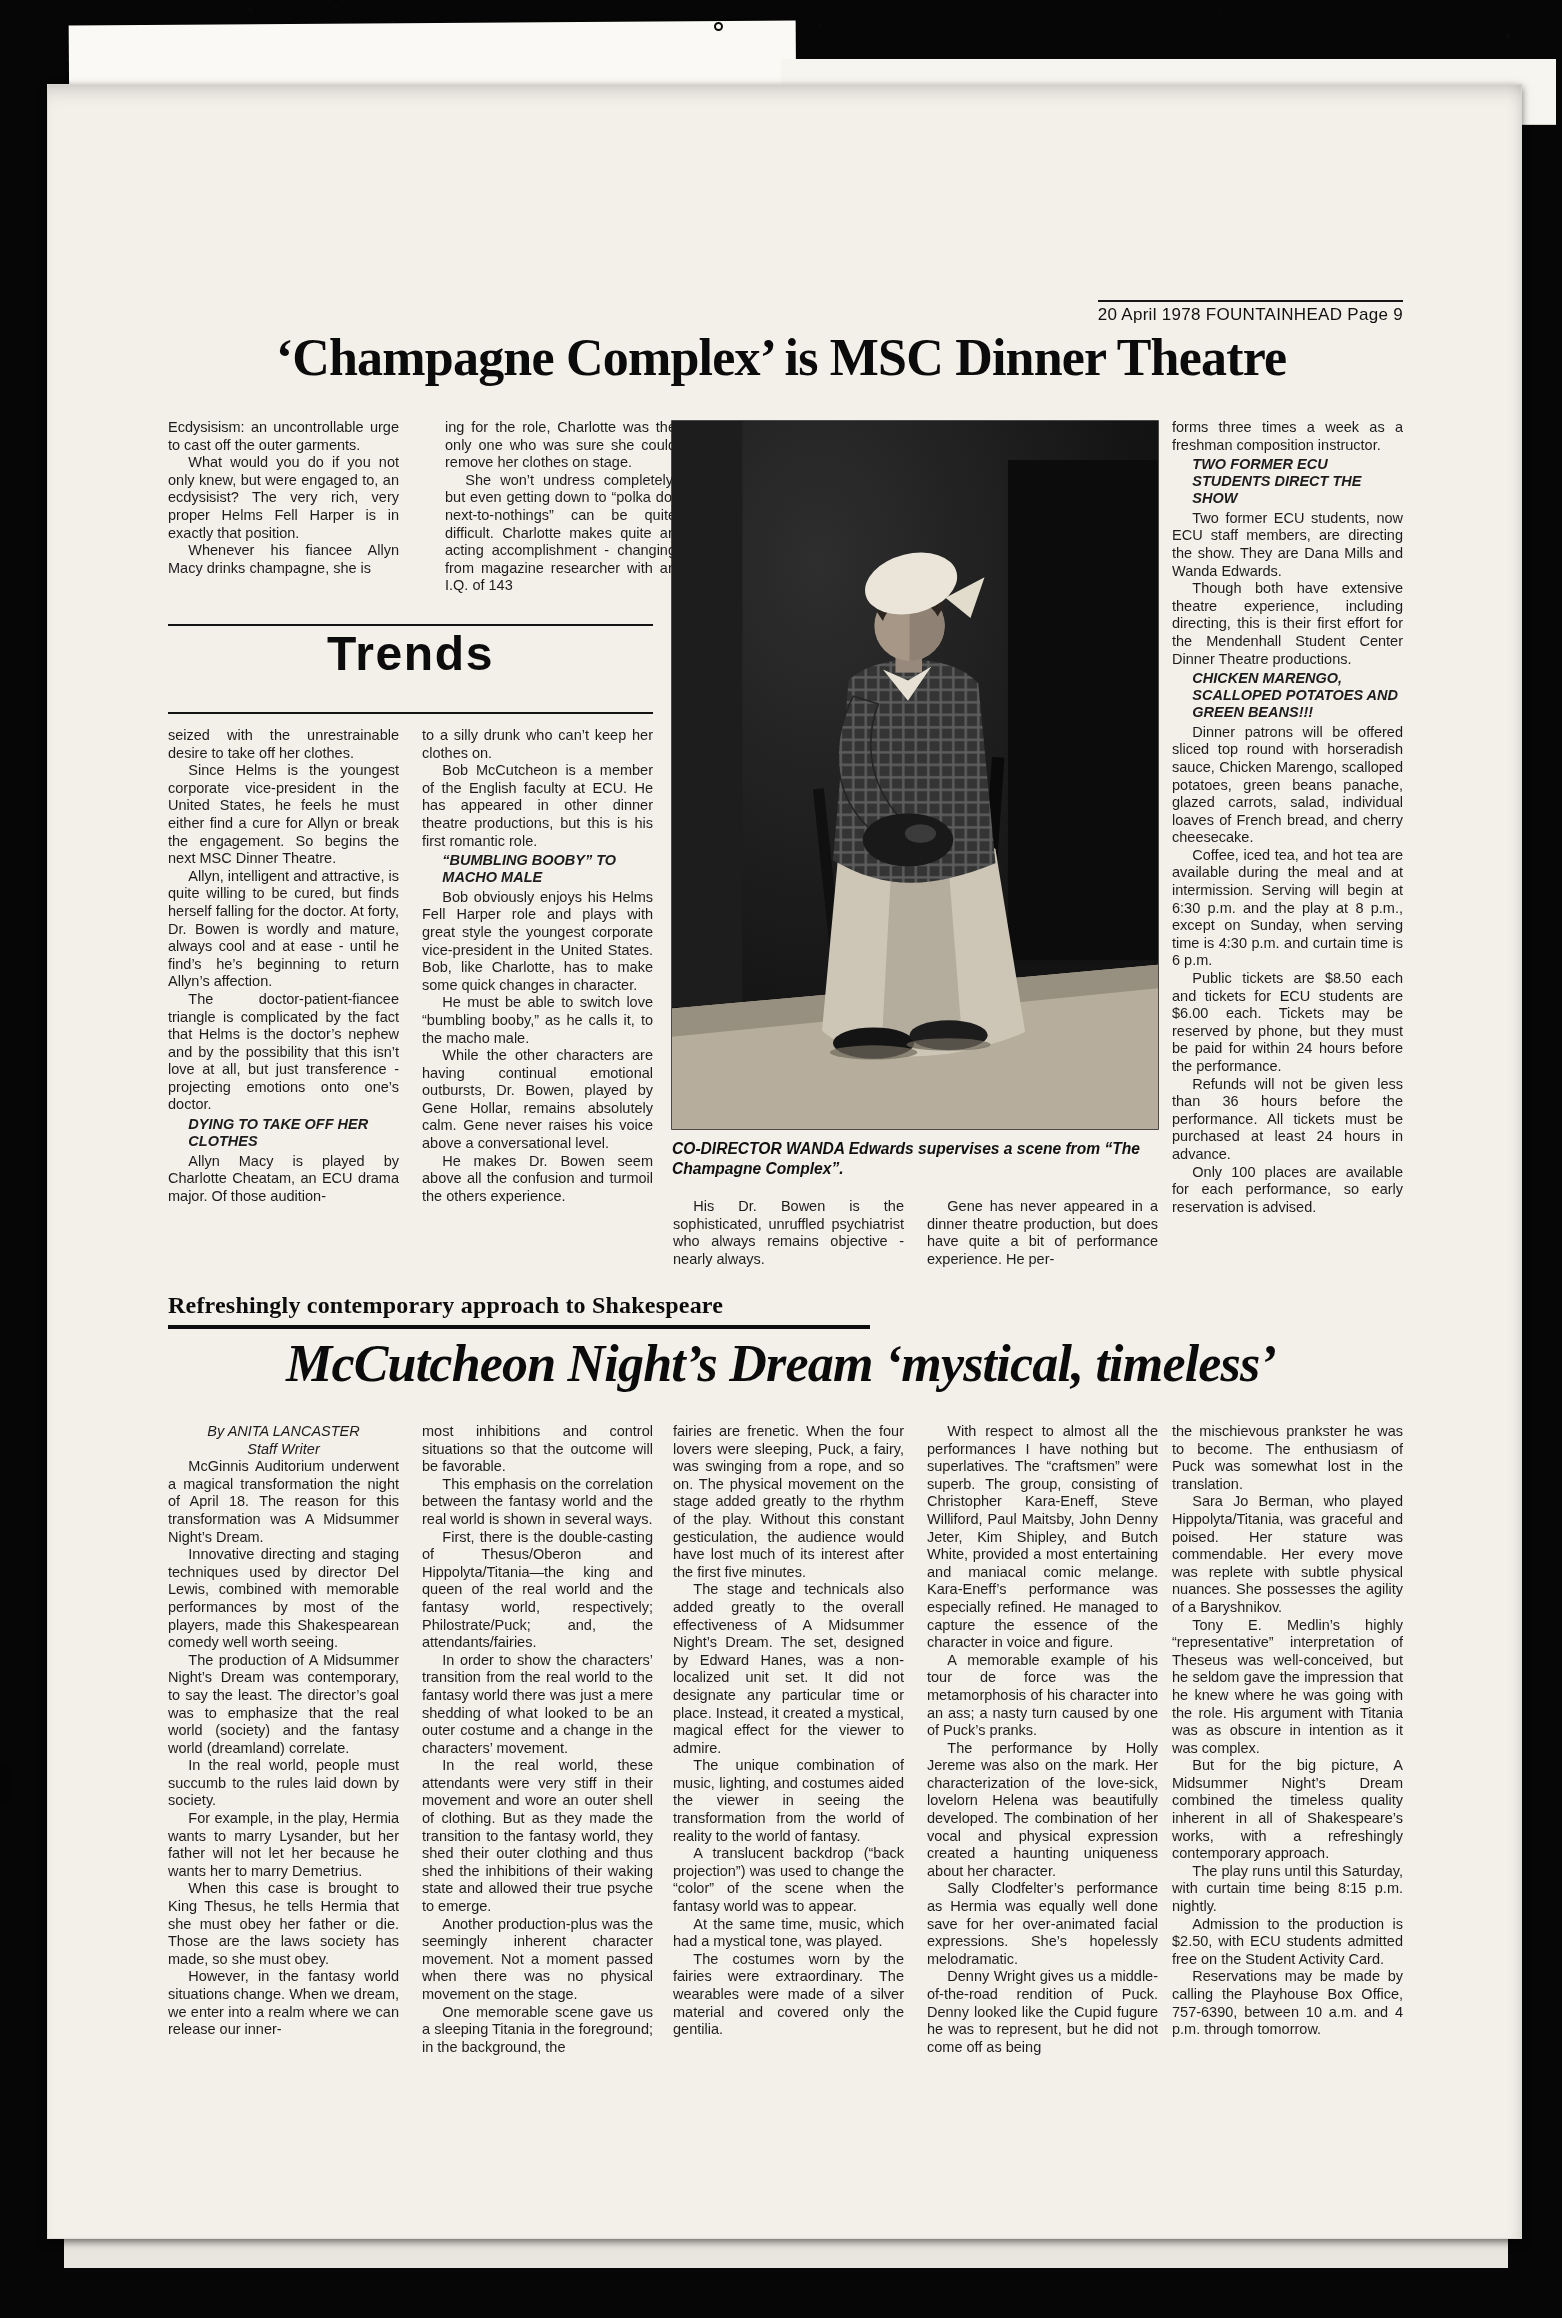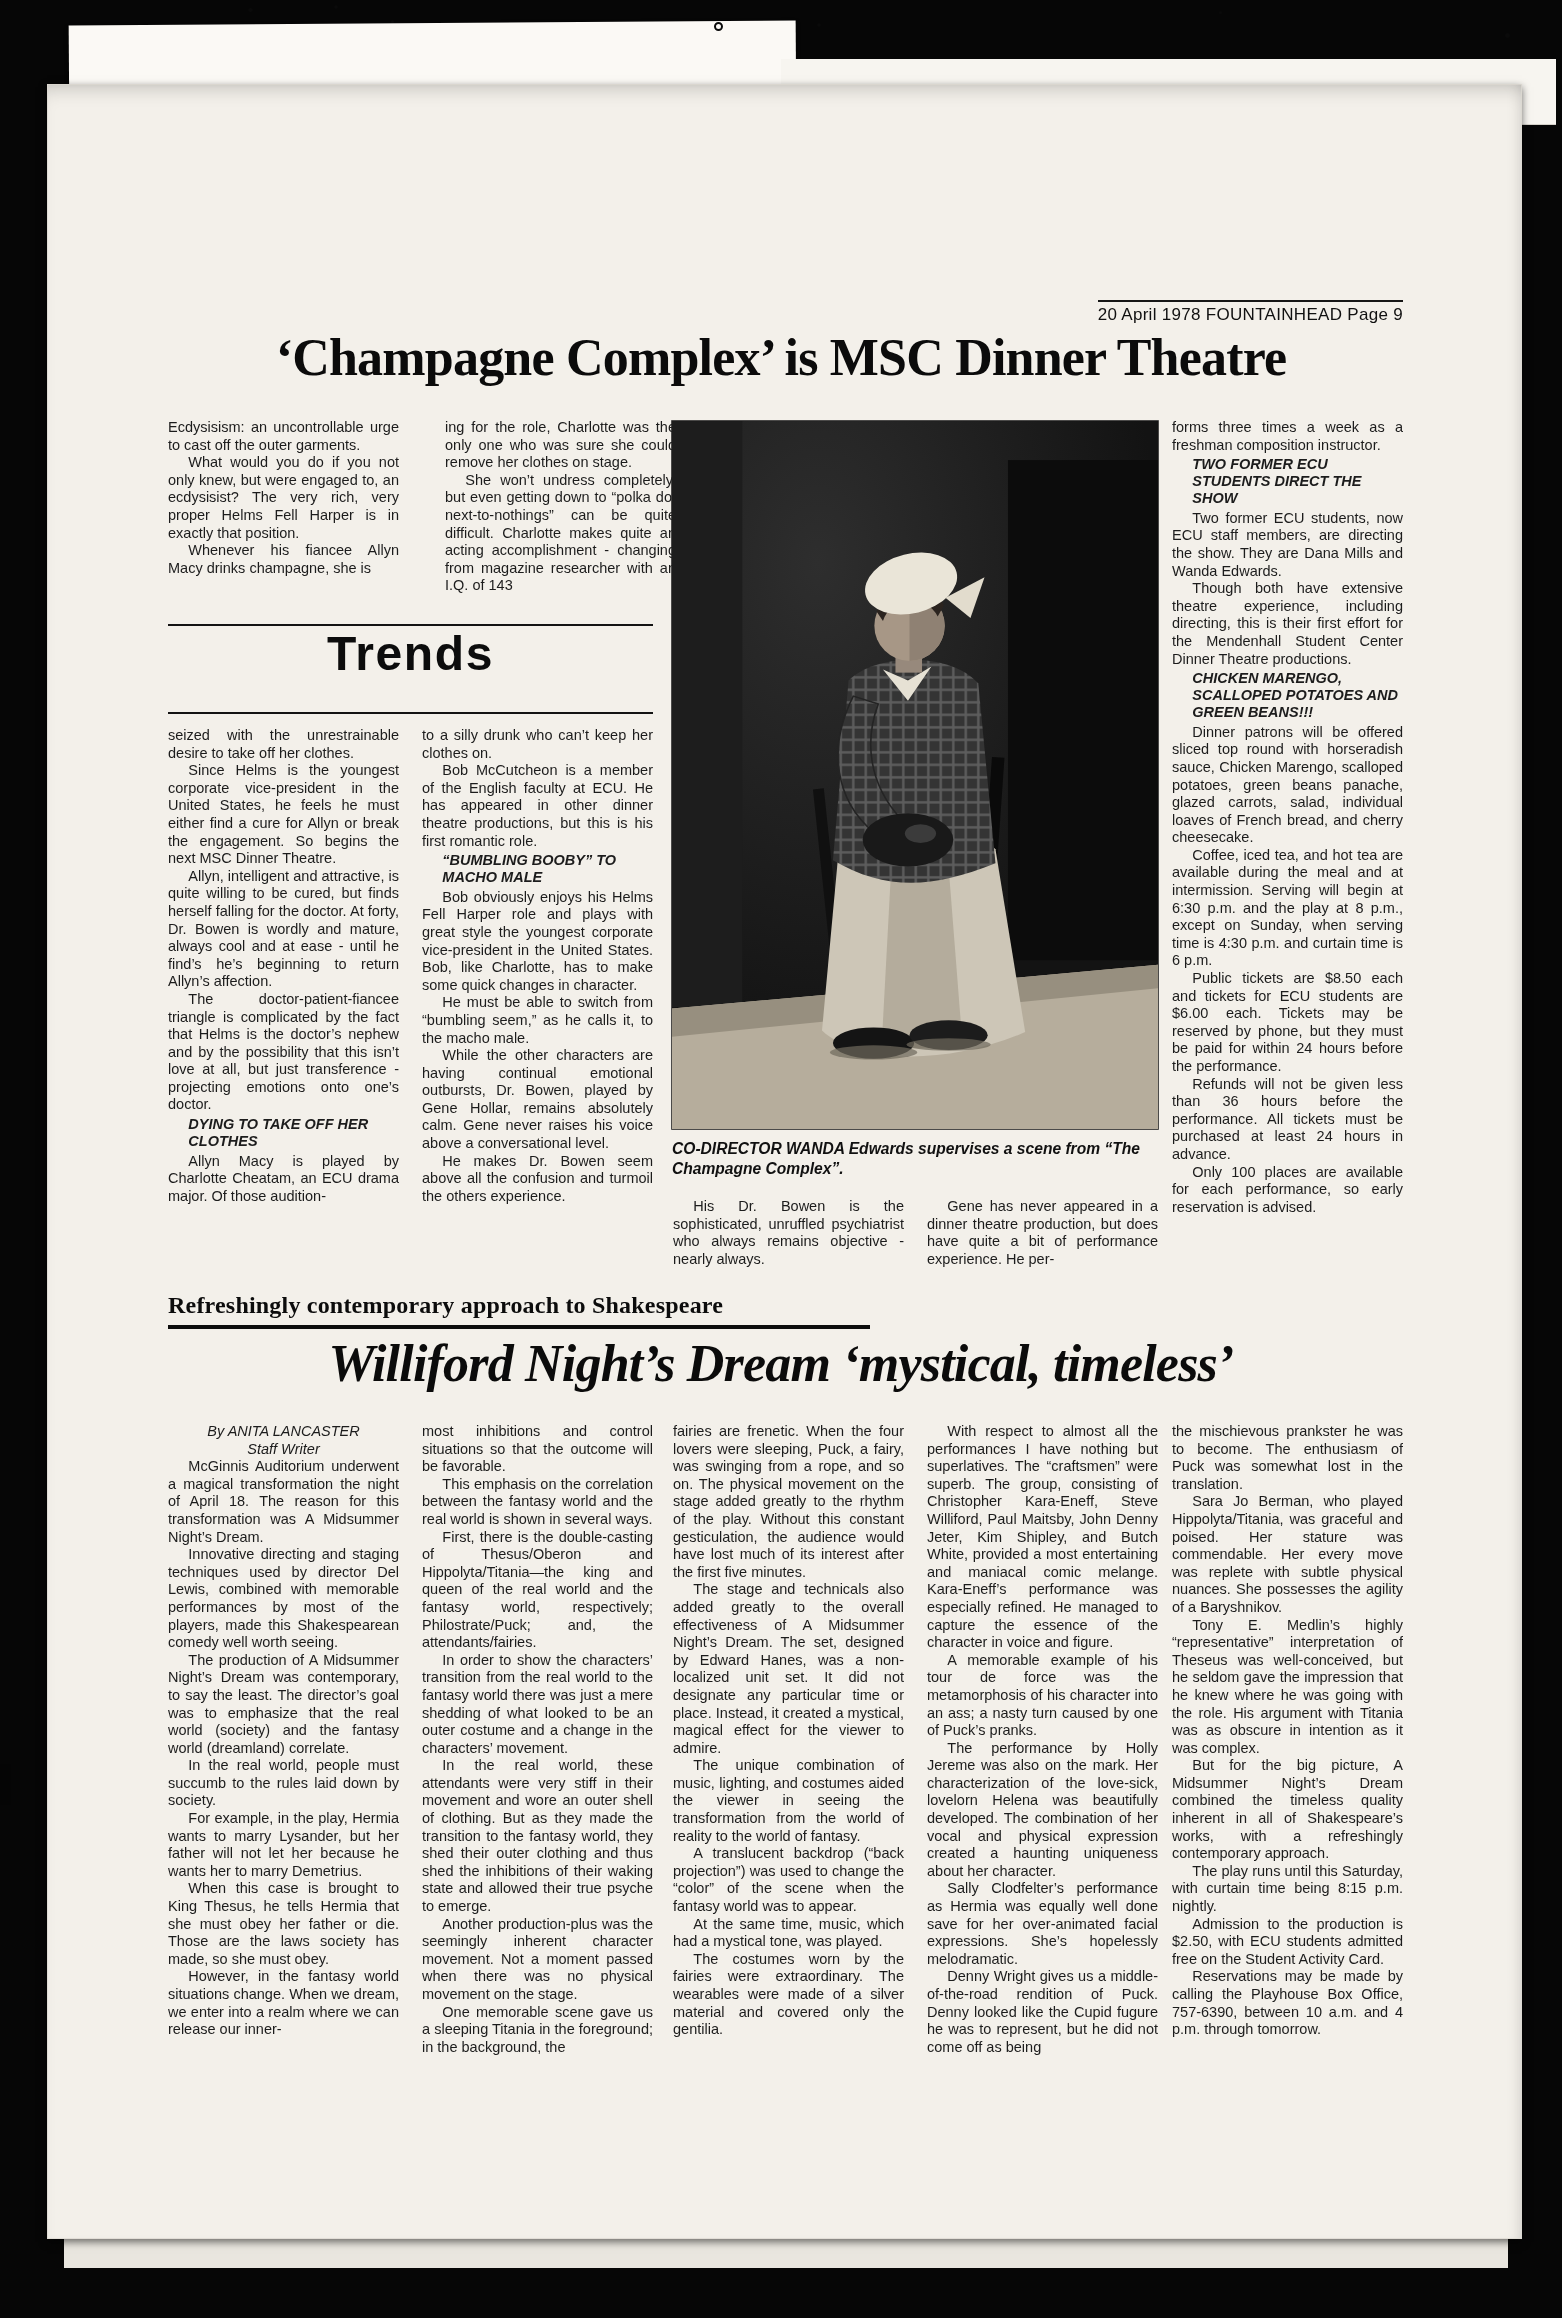--- a/index.html
+++ b/index.html
@@ -102,21 +102,21 @@
       <p class="para indent">Allyn, intelligent and attractive, is quite willing to be cured, but finds herself falling for the doctor. At forty, Dr. Bowen is wordly and mature, always cool and at ease - until he find’s he’s beginning to return Allyn’s affection.</p>
       <p class="para indent">The doctor-patient-fiancee triangle is complicated by the fact that Helms is the doctor’s nephew and by the possibility that this isn’t love at all, but just transference - projecting emotions onto one’s doctor.</p>
       <p class="para subhead">DYING TO TAKE OFF HER CLOTHES</p>
       <p class="para indent">Allyn Macy is played by Charlotte Cheatam, an ECU drama major. Of those audition-</p>
     </div>
   <div class="abs col a1c2bot">
       <p class="para cont">to a silly drunk who can’t keep her clothes on.</p>
       <p class="para indent">Bob McCutcheon is a member of the English faculty at ECU. He has appeared in other dinner theatre productions, but this is his first romantic role.</p>
       <p class="para subhead">“BUMBLING BOOBY” TO MACHO MALE</p>
       <p class="para indent">Bob obviously enjoys his Helms Fell Harper role and plays with great style the youngest corporate vice-president in the United States. Bob, like Charlotte, has to make some quick changes in character.</p>
-      <p class="para indent">He must be able to switch from “bumbling seem,” as he calls it, to the macho male.</p>
+      <p class="para indent">He must be able to switch love “bumbling booby,” as he calls it, to the macho male.</p>
       <p class="para indent">While the other characters are having continual emotional outbursts, Dr. Bowen, played by Gene Hollar, remains absolutely calm. Gene never raises his voice above a conversational level.</p>
       <p class="para indent">He makes Dr. Bowen seem above all the confusion and turmoil the others experience.</p>
     </div>
 
   <div class="abs photo">
     <svg width="486" height="708" viewBox="0 0 622 906" xmlns="http://www.w3.org/2000/svg">
       <defs>
         <pattern id="plaid" width="16" height="16" patternUnits="userSpaceOnUse">
           <rect width="16" height="16" fill="#343434"></rect>
           <path d="M0 8 H16 M8 0 V16" stroke="#5d5d5d" stroke-width="3"></path>
@@ -170,21 +170,21 @@
       <p class="para subhead">CHICKEN MARENGO, SCALLOPED POTATOES AND GREEN BEANS!!!</p>
       <p class="para indent">Dinner patrons will be offered sliced top round with horseradish sauce, Chicken Marengo, scalloped potatoes, green beans panache, glazed carrots, salad, individual loaves of French bread, and cherry cheesecake.</p>
       <p class="para indent">Coffee, iced tea, and hot tea are available during the meal and at intermission. Serving will begin at 6:30 p.m. and the play at 8 p.m., except on Sunday, when serving time is 4:30 p.m. and curtain time is 6 p.m.</p>
       <p class="para indent">Public tickets are $8.50 each and tickets for ECU students are $6.00 each. Tickets may be reserved by phone, but they must be paid for within 24 hours before the performance.</p>
       <p class="para indent">Refunds will not be given less than 36 hours before the performance. All tickets must be purchased at least 24 hours in advance.</p>
       <p class="para indent">Only 100 places are available for each performance, so early reservation is advised.</p>
     </div>
 
   <div class="abs kicker">Refreshingly contemporary approach to Shakespeare</div>
   <div class="abs kicker-rule"></div>
-  <div class="abs headline2">Williford Night’s Dream ‘mystical, timeless’</div>
+  <div class="abs headline2">McCutcheon Night’s Dream ‘mystical, timeless’</div>
 
   <div class="abs col a2col a2c1">
       <p class="para byline">By ANITA LANCASTER</p>
       <p class="para byline">Staff Writer</p>
       <p class="para indent">McGinnis Auditorium underwent a magical transformation the night of April 18. The reason for this transformation was A Midsummer Night’s Dream.</p>
       <p class="para indent">Innovative directing and staging techniques used by director Del Lewis, combined with memorable performances by most of the players, made this Shakespearean comedy well worth seeing.</p>
       <p class="para indent">The production of A Midsummer Night’s Dream was contemporary, to say the least. The director’s goal was to emphasize that the real world (society) and the fantasy world (dreamland) correlate.</p>
       <p class="para indent">In the real world, people must succumb to the rules laid down by society.</p>
       <p class="para indent">For example, in the play, Hermia wants to marry Lysander, but her father will not let her because he wants her to marry Demetrius.</p>
       <p class="para indent">When this case is brought to King Thesus, he tells Hermia that she must obey her father or die. Those are the laws society has made, so she must obey.</p>

